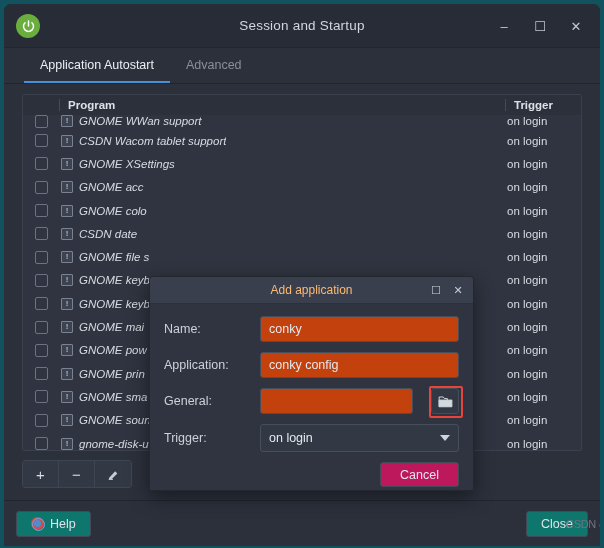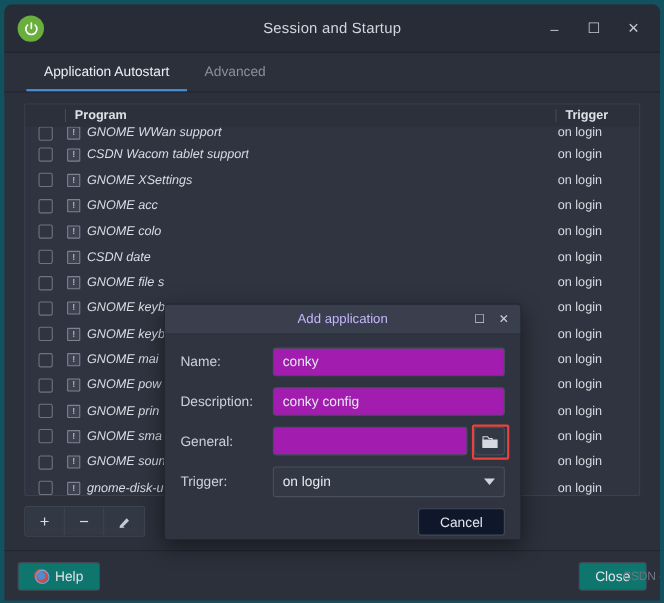--- a/index.html
+++ b/index.html
@@ -195,37 +195,37 @@
   .dlg-title {
     height: 27px; flex: 0 0 27px;
     background: #393f4c;
     border-radius: 3px 3px 0 0;
     display: flex; align-items: center;
     position: relative;
     border-bottom: 1px solid #2b303b;
   }
   .dlg-title-text {
     flex: 1; text-align: center;
-    font-size: 12px; color: #c4b5fd;
+    font-size: 12px; color: #fdba74;
   }
   .dlg-btns { position: absolute; right: 4px; top: 0; height: 27px; display: flex; }
   .dlg-btn {
     width: 22px; height: 27px;
     display: flex; align-items: center; justify-content: center;
     color: #c9ced6; font-size: 11px;
   }
   .dlg-body { flex: 1; padding: 12px 14px 10px 14px; }
-  .frow { display: flex; align-items: center; margin-bottom: 10px; }
+  .frow { display: flex; align-items: center; margin-bottom: 10px; gap: 12px; }
   .flabel {
     width: 84px; flex: 0 0 84px;
     font-size: 12.5px; color: #ccd1d9;
   }
   .finput {
     flex: 1; height: 26px;
-    background: #a21caf;
+    background: #c2410c;
     border: 1px solid #474e5c;
     border-radius: 3px;
     color: #e4e8ee; font-size: 12.5px;
     padding: 0 8px;
     display: flex; align-items: center;
   }
   .finput.cmd { margin-right: 6px; }
   .browse {
     width: 28px; height: 26px; flex: 0 0 28px;
     background: #333845;
@@ -255,21 +255,21 @@
     border-left: 5px solid transparent;
     border-right: 5px solid transparent;
     border-top: 6px solid #cfd4dc;
   }
   .dlg-actions {
     display: flex; justify-content: flex-end; gap: 8px;
     margin-top: 4px;
   }
   .dbtn {
     width: 79px; height: 25px;
-    background: #0f172a;
+    background: #be185d;
     border: 1px solid #434a58;
     border-radius: 3px;
     font-size: 12.5px; color: #e2e6ec;
     display: flex; align-items: center; justify-content: center;
   }
   .dbtn.disabled { color: #767d8b; background: #30353f; border-color: #3b424e; }
 </style>
 </head>
 <body>
 
@@ -479,21 +479,21 @@
         </div>
       </div>
       <div class="dlg-body">
 
         <div class="frow">
           <div class="flabel">Name:</div>
           <div class="finput">conky</div>
         </div>
 
         <div class="frow">
-          <div class="flabel">Description:</div>
+          <div class="flabel">Application:</div>
           <div class="finput">conky config</div>
         </div>
 
         <div class="frow">
           <div class="flabel">General:</div>
           <div class="finput cmd"></div>
           <div class="browse">
             <svg width="15" height="13" viewBox="0 0 20 17" fill="none" stroke="#d5dae1" stroke-width="1.3">
               <path d="M1.5 15.5 L1.5 2.5 L7 2.5 L8.6 4.6 L12.5 4.6 L12.5 6.6"></path>
               <path d="M1.5 15.5 L18.5 15.5 L18.5 6.6 L1.5 6.6 Z" fill="#d5dae1" stroke="#d5dae1"></path>

